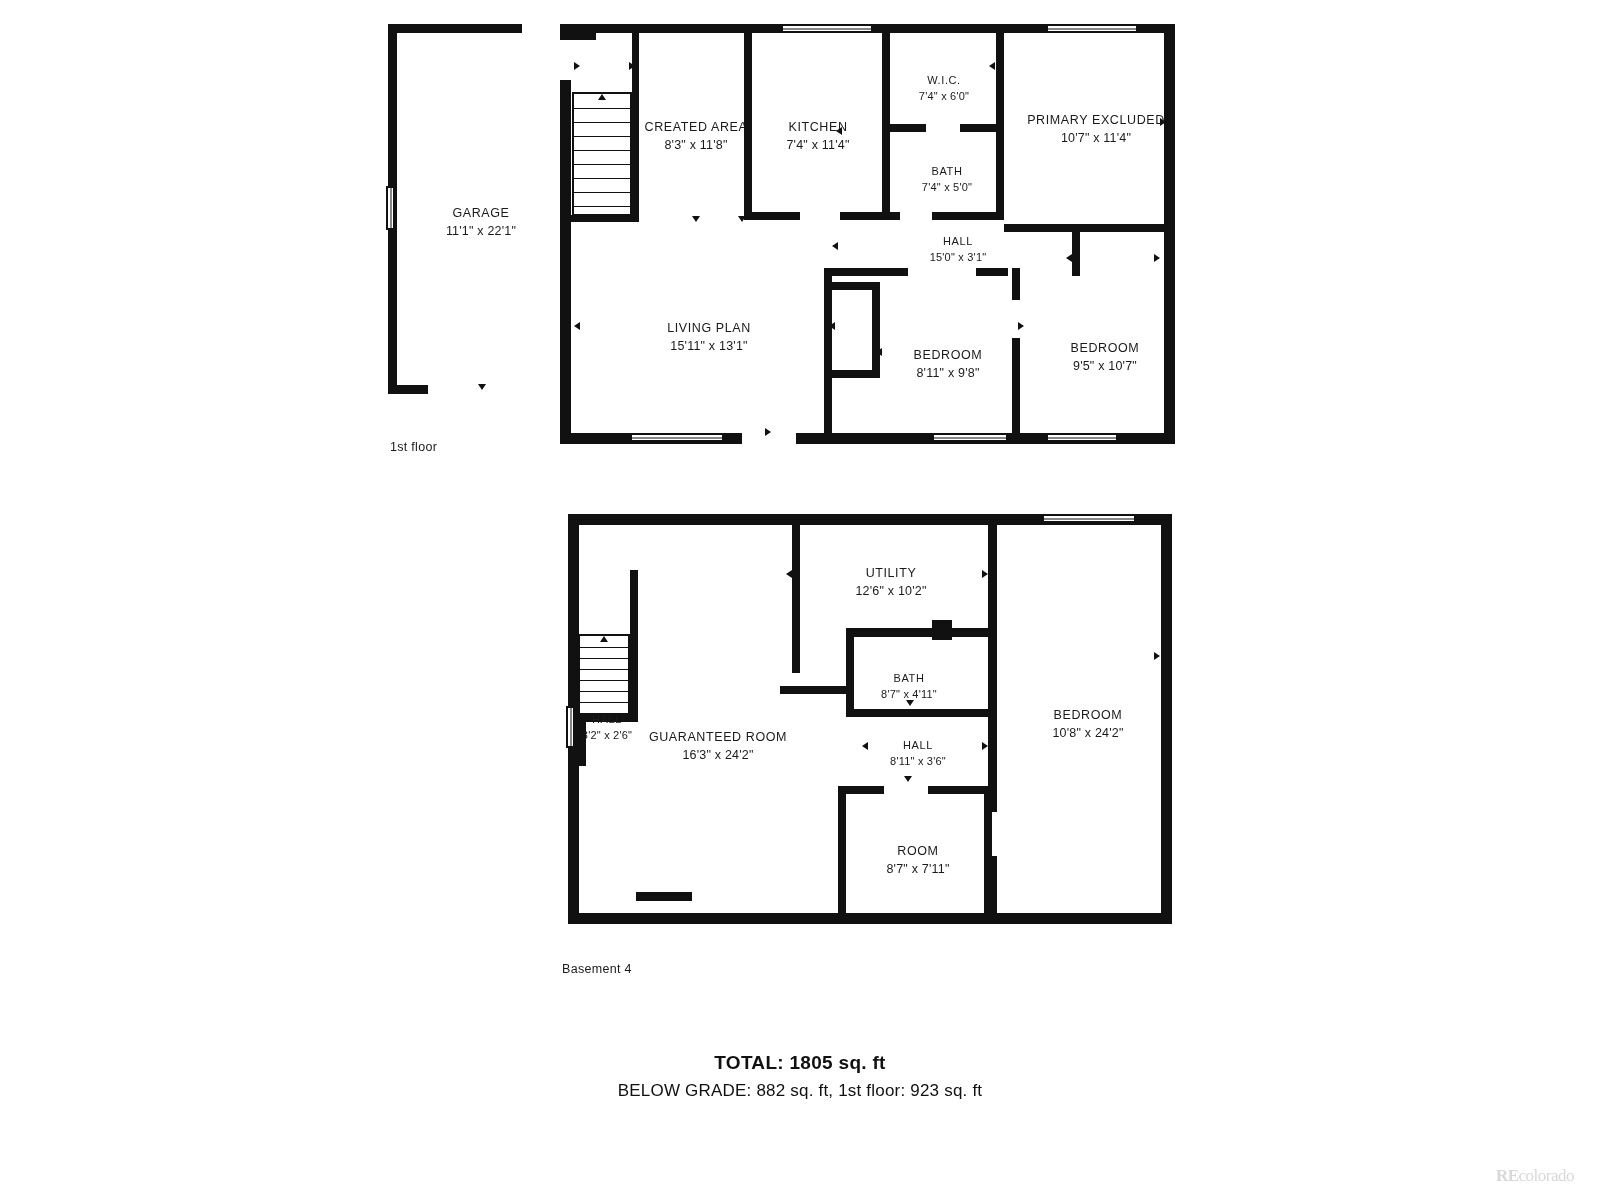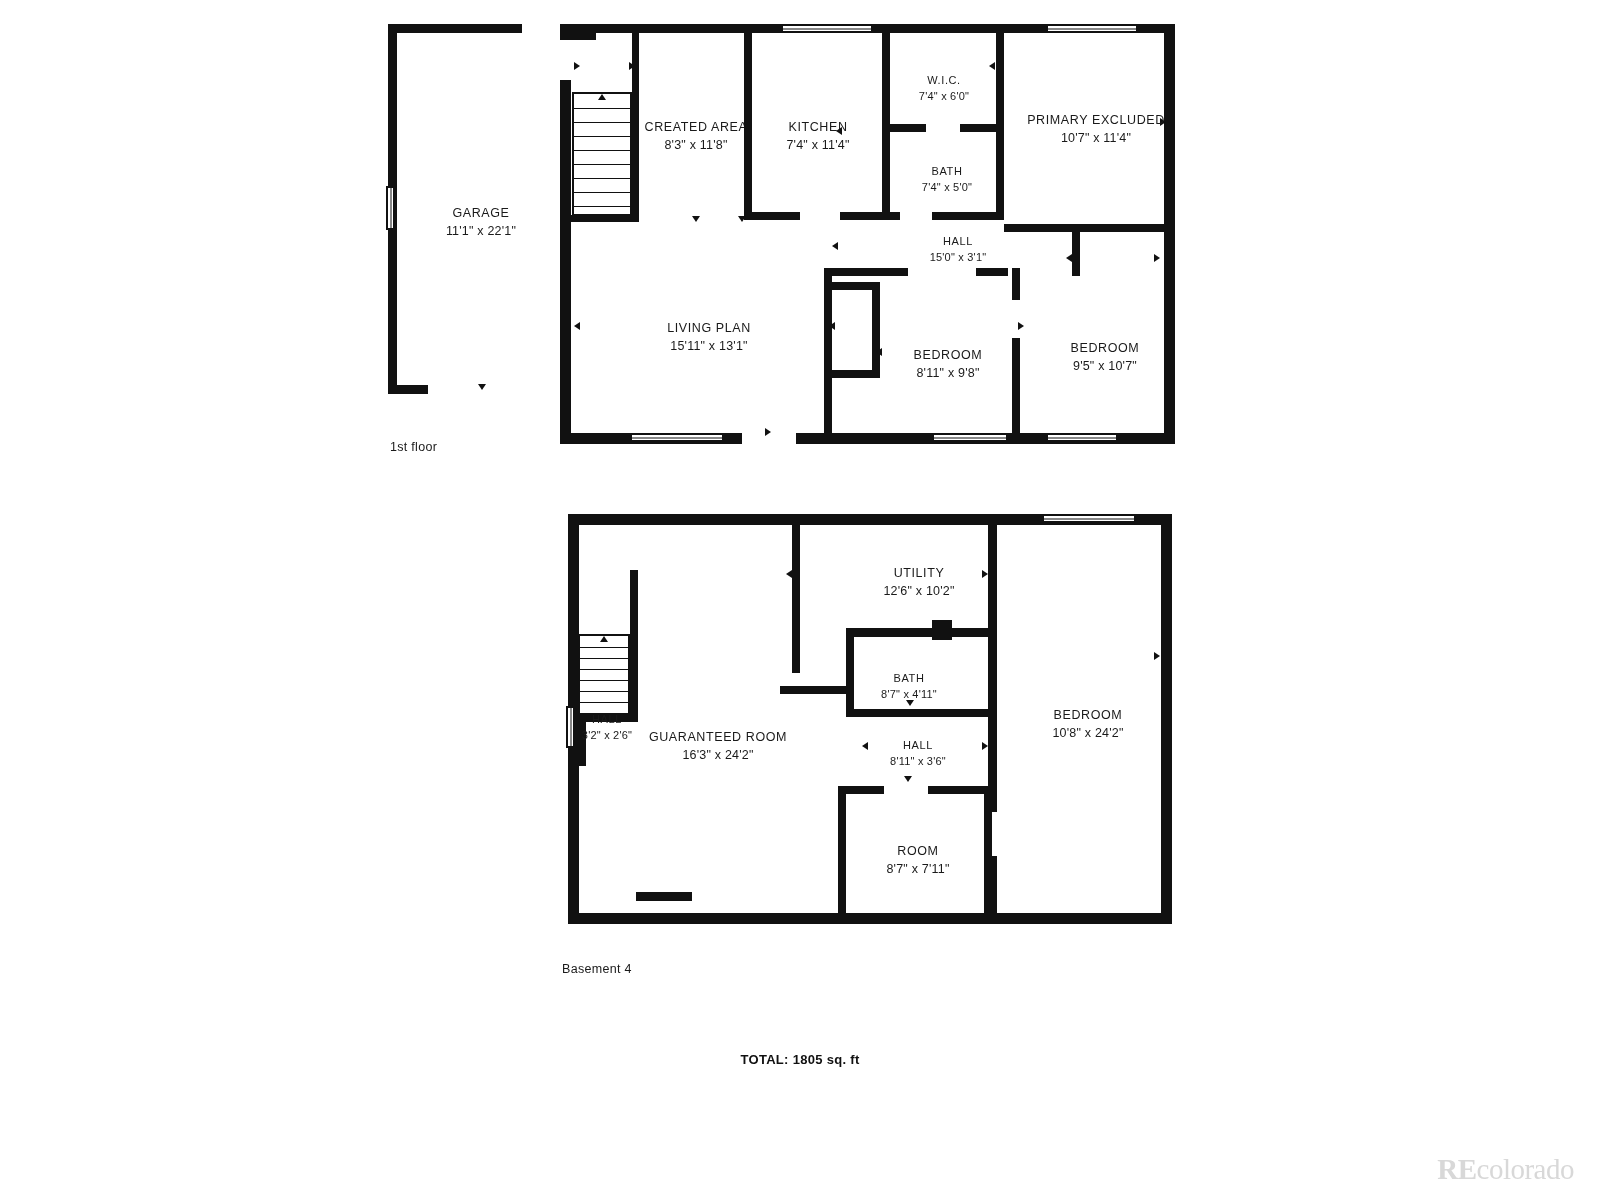--- a/index.html
+++ b/index.html
@@ -38,24 +38,24 @@
   .arrow.r{border-top:4px solid transparent;border-bottom:4px solid transparent;border-left:6px solid #111;}
   .arrow.u{border-left:4px solid transparent;border-right:4px solid transparent;border-bottom:6px solid #111;}
   .arrow.d{border-left:4px solid transparent;border-right:4px solid transparent;border-top:6px solid #111;}
 
   
   .stairs{position:absolute;border:2px solid #111;box-sizing:border-box;background:#fff;}
   .stairs .step{position:absolute;left:0;right:0;height:1px;background:#111;}
 
   
   .summary{position:absolute;left:0;right:0;text-align:center;}
-  .summary .total{font-size:13px;font-weight:bold;letter-spacing:.3px;color:#111;}
+  .summary .total{font-size:19px;font-weight:bold;letter-spacing:.3px;color:#111;}
   .summary .line{font-size:17px;color:#111;margin-top:7px;letter-spacing:.2px;}
   .credit{position:absolute;left:0;right:0;text-align:center;font-size:10.5px;color:#b9b9b9;letter-spacing:.4px;}
-  .brand{position:absolute;right:26px;bottom:14px;font-size:29px;color:#d8d8d8;letter-spacing:-0.5px;font-family:"Liberation Serif",serif;}
+  .brand{position:absolute;right:26px;bottom:14px;font-size:17px;color:#d8d8d8;letter-spacing:-0.5px;font-family:"Liberation Serif",serif;}
   .brand b{font-weight:bold;}
 </style>
 </head>
 <body>
 
 <div class="stage">
 
   <div>
 
     <div class="wall" style="left:388px;top:24px;width:134px;height:9px;"></div>
@@ -195,21 +195,21 @@
     <div class="wall" style="left:988px;top:525px;width:9px;height:398px;"></div>
     <div class="gap" style="left:988px;top:812px;width:9px;height:44px;"></div>
     <div class="arrow r" style="left:1154px;top:652px;"></div>
 
     <div class="wall" style="left:792px;top:525px;width:8px;height:148px;"></div>
     <div class="wall" style="left:846px;top:628px;width:150px;height:9px;"></div>
     <div class="wall" style="left:932px;top:620px;width:20px;height:20px;"></div>
     <div class="arrow l" style="left:786px;top:570px;"></div>
     <div class="arrow r" style="left:982px;top:570px;"></div>
 
-    <div class="label" style="left:856px;top:566px;width:126px;">
+    <div class="label" style="left:828px;top:566px;width:126px;">
       <span class="nm">UTILITY</span>
       <span class="dim">12'6" x 10'2"</span>
     </div>
 
     <div class="wall" style="left:846px;top:637px;width:8px;height:80px;"></div>
     <div class="wall" style="left:846px;top:709px;width:150px;height:8px;"></div>
     <div class="wall" style="left:780px;top:686px;width:74px;height:8px;"></div>
     <div class="arrow d" style="left:906px;top:700px;"></div>
 
     <div class="label small" style="left:846px;top:672px;width:126px;">
@@ -262,19 +262,20 @@
     <div class="label" style="left:856px;top:844px;width:124px;">
       <span class="nm">ROOM</span>
       <span class="dim">8'7" x 7'11"</span>
     </div>
 
     <div class="floor-cap" style="left:562px;top:962px;">Basement 4</div>
   </div>
 
   <div class="summary" style="top:1052px;">
     <div class="total">TOTAL: 1805 sq. ft</div>
+    <div class="line">BELOW GRADE: 882 sq. ft, 1st floor: 923 sq. ft</div>
   </div>
 
 
   <div class="brand">
     <b>RE</b><span>colorado</span>
   </div>
 </div>
 
 </body></html>

